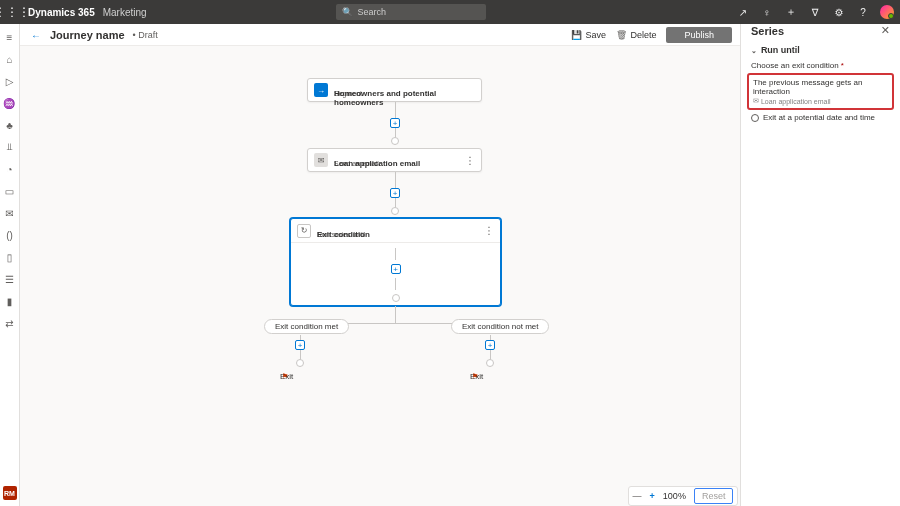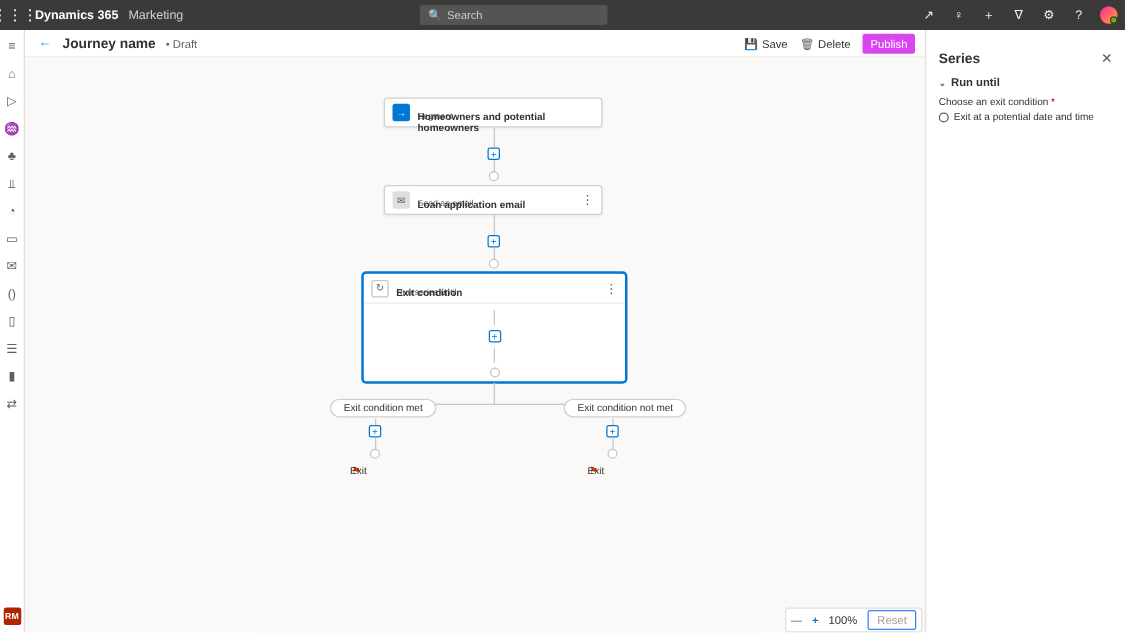--- a/index.html
+++ b/index.html
@@ -26,21 +26,21 @@
   .leftrail .badge { width:14px;height:14px; background:#b02400; border-radius:2px; display:flex;align-items:center;justify-content:center; color:#fff; font-size:7px; font-weight:600; margin-bottom:6px;}
   
   .main { flex:1; display:flex; flex-direction:column; position:relative; background:#faf9f8; }
   .cmdrow { height:22px; background:#fff; border-bottom:1px solid #edebe9; display:flex; align-items:center; padding:0 8px; }
   .back { width:16px;height:16px;display:flex;align-items:center;justify-content:center;color:#0078d4;font-size:10px;margin-right:6px;}
   .journeyname { font-size:11px; font-weight:600; color:#323130; }
   .draft { font-size:9px;color:#605e5c;margin-left:8px;}
   .cmd-spacer{flex:1;}
   .cmdbtn { display:flex;align-items:center;gap:3px;font-size:9px;color:#323130;margin-left:10px;}
   .cmdbtn .ci{font-size:9px;color:#605e5c;}
-  .publish { background:#d946ef;color:#fff;padding:3px 6px;border-radius:2px;font-size:9px;margin-left:10px;}
+  .publish { background:#737373;color:#fff;padding:3px 18px;border-radius:2px;font-size:9px;margin-left:10px;}
   
   .canvas { flex:1; position:relative; }
   .canvas * { position:absolute; }
   .card { background:#fff; border:1px solid #d2d0ce; border-radius:3px; box-shadow:0 1px 2px rgba(0,0,0,0.05); }
   .segcard { left:287px; top:32px; width:175px; height:24px; display:flex; align-items:center; padding:0 6px; }
   .segicon { position:static; width:14px;height:14px;background:#0078d4;border-radius:2px;display:flex;align-items:center;justify-content:center;color:#fff;font-size:8px;margin-right:6px;}
   .ctext { position:static; display:flex;flex-direction:column; line-height:1.1;}
   .ctext .top{font-size:7px;color:#605e5c;}
   .ctext .bot{font-size:8px;color:#323130;font-weight:600;}
   .connector { width:1px; background:#c8c6c4; left:375px; }
@@ -83,21 +83,21 @@
   .exitA{left:260px;top:330px;font-size:8px;color:#323130;display:flex;align-items:center;gap:3px;}
   .exitB{left:450px;top:330px;font-size:8px;color:#323130;display:flex;align-items:center;gap:3px;}
   
   .zoombar{left:608px;top:440px;width:110px;height:20px;background:#fff;border:1px solid #e1dfdd;border-radius:3px;display:flex;align-items:center;justify-content:center;gap:8px;font-size:9px;color:#323130;}
   .zoombar span{position:static;}
   .zoombar .zb{color:#605e5c;}
   .zoombar .zplus{color:#0078d4;font-weight:600;}
   .zoombar .reset{border:1px solid #3b82f6;padding:2px 7px;border-radius:2px;color:#a19f9d;}
   
   .rpanel { width:160px; border-left:1px solid #e1dfdd; background:#fff; display:flex; flex-direction:column; }
-  .rhead{display:flex;align-items:center;justify-content:space-between;padding:16px 10px 4px;}
+  .rhead{display:flex;align-items:center;justify-content:space-between;padding:0 10px 4px;}
   .rtitle{font-size:11px;font-weight:600;}
   .rclose{font-size:11px;color:#605e5c;}
   .rsection{padding:0 10px 6px;}
   .sectoggle{display:flex;align-items:flex-end;gap:4px;font-size:9px;font-weight:600;color:#323130;margin:4px 0 6px;}
   .chev{font-size:7px;color:#605e5c;}
   .rlabel{font-size:8px;color:#323130;margin-bottom:3px;}
   .req{color:#a80000;}
   .rselect{width:100%;height:16px;border:1px solid #c8c6c4;border-radius:2px;display:flex;align-items:center;justify-content:space-between;padding:0 5px;font-size:8px;color:#605e5c;margin-bottom:4px;}
   .ritem{font-size:8px;color:#323130;padding:3px 2px;}
   .highlight{border:2px solid #d13438;border-radius:3px;padding:3px 4px;margin:0 -4px 3px;}
@@ -248,19 +248,26 @@
     <div class="rhead">
       <div class="rtitle">Series</div>
       <div class="rclose">✕</div>
     </div>
     <div class="rsection">
       <div class="sectoggle">
         <span class="chev">⌄</span>
         <span>Run until</span>
       </div>
       <div class="rlabel"><span>Choose an exit condition</span> <span class="req">*</span></div>
+      <div class="highlight">
+        <div class="h1">The previous message gets an interaction</div>
+        <div class="h2">
+            <span>✉</span>
+            <span>Loan application email</span>
+          </div>
+      </div>
       <div class="radiorow">
         <span class="radio"></span>
         <span>Exit at a potential date and time</span>
       </div>
     </div>
   </div>
 </div>
 
 </body></html>

